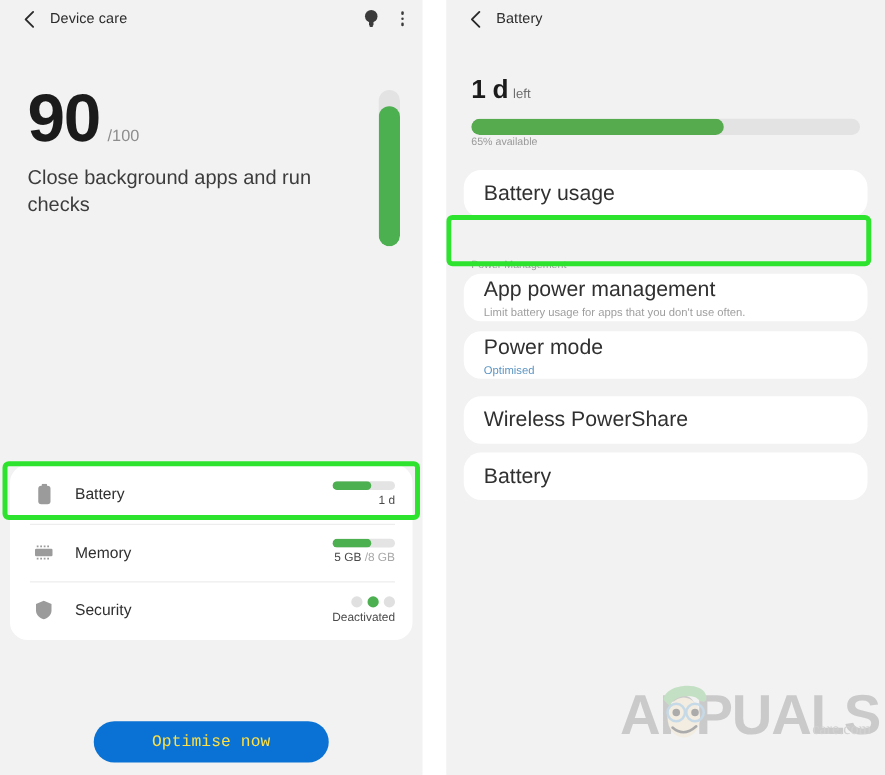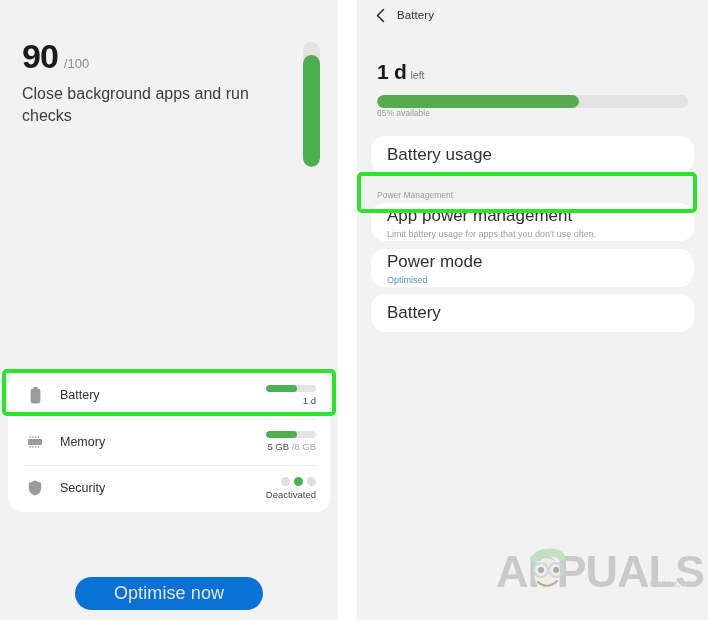--- a/index.html
+++ b/index.html
@@ -22,21 +22,21 @@
   .back-icon svg{display:block;}
   .appbar-title{font-size:11.5px;color:#2b2b2b;margin-left:2px;letter-spacing:.1px;}
   .appbar-actions{position:absolute;right:10px;top:0;height:30px;display:flex;align-items:center;gap:13px;}
   .bulb-icon{width:13px;height:16px;display:flex;align-items:center;justify-content:center;}
   .kebab-icon{width:12px;height:16px;display:flex;flex-direction:column;align-items:center;justify-content:center;gap:2.2px;}
   .kebab-icon i{display:block;width:2.6px;height:2.6px;border-radius:50%;background:#3b3b3b;}
 
   
   .score-wrap{position:relative;padding:40px 22px 0 22px;}
   .score-line{display:flex;align-items:baseline;}
-  .score-num{font-size:34px;font-weight:bold;color:#1b1b1b;line-height:.95;letter-spacing:-1px;}
+  .score-num{font-size:54px;font-weight:bold;color:#1b1b1b;line-height:.95;letter-spacing:-1px;}
   .score-den{font-size:13px;color:#8d8d8d;margin-left:6px;text-align:center;}
   .score-desc{margin-top:11px;font-size:16px;color:#3c3c3c;line-height:1.33;max-width:250px;}
 
   .score-gauge{position:absolute;right:18px;top:42px;width:17px;height:125px;
     background:#e3e3e3;border-radius:9px;overflow:hidden;}
   .score-gauge-fill{position:absolute;left:0;bottom:0;width:100%;background:#4caf50;border-radius:9px;}
 
   
   .list-card{position:absolute;left:8px;right:8px;top:372px;background:#ffffff;border-radius:14px;overflow:hidden;}
   .row{position:relative;height:46.5px;display:flex;align-items:center;padding:0 14px 0 16px;}
@@ -47,22 +47,22 @@
   .meter{width:50px;height:7px;border-radius:4px;background:#e4e4e4;overflow:hidden;position:relative;}
   .meter-fill{position:absolute;left:0;top:0;height:100%;background:#4caf50;border-radius:4px;}
   .dots{display:flex;gap:4px;align-items:center;}
   .dots i{display:block;width:9px;height:9px;border-radius:50%;background:#e0e0e0;}
   .dots i.on{background:#4caf50;}
   .row-value{font-size:9.5px;color:#4a4a4a;white-space:nowrap;}
   .row-value .dim{color:#a8a8a8;}
 
   
   .cta-wrap{position:absolute;left:0;right:0;bottom:10px;display:flex;justify-content:center;}
-  .cta{width:188px;height:33px;border:none;border-radius:17px;background:#0a72d4;color:#e5e5e5;
-    font-size:18px;font-family:Liberation Sans, sans-serif;cursor:pointer;letter-spacing:.1px;}
+  .cta{width:188px;height:33px;border:none;border-radius:17px;background:#0a72d4;color:#fde047;
+    font-size:13px;font-family:Liberation Mono, monospace;cursor:pointer;letter-spacing:.1px;}
 
   
   .batt-head{padding:30px 20px 0 20px;}
   .batt-line{display:flex;align-items:baseline;}
   .batt-num{font-size:21px;font-weight:bold;color:#1b1b1b;letter-spacing:-.3px;}
   .batt-sub{font-size:10.5px;color:#6d6d6d;margin-left:4px;}
   .batt-bar{margin-top:11px;height:13px;border-radius:7px;background:#e3e3e3;position:relative;overflow:hidden;}
   .batt-bar-fill{position:absolute;left:0;top:0;height:100%;background:#56ab4f;border-radius:7px;}
   .batt-avail{margin-top:0;font-size:8.5px;color:#9a9a9a;}
 
@@ -85,20 +85,42 @@
   .wm-url{position:absolute;right:7px;bottom:3px;font-size:13px;color:#9d9d9d;
     font-family:"Liberation Serif","DejaVu Serif",serif;}
 </style>
 </head>
 <body>
 
 <div class="screen">
 
   <div class="panel panel-left">
 
+    <div class="appbar">
+      <div class="back-icon">
+        <svg width="11" height="15" viewBox="0 0 11 15">
+            <path d="M8.5 1.5 L2.5 7.5 L8.5 13.5" fill="none" stroke="#2b2b2b" stroke-width="1.5" stroke-linecap="round" stroke-linejoin="round"></path>
+          </svg>
+      </div>
+      <div class="appbar-title">Device care</div>
+      <div class="appbar-actions">
+        <div class="bulb-icon">
+          <svg width="12" height="16" viewBox="0 0 12 16">
+            <circle cx="6" cy="6" r="5" fill="#3b3b3b"></circle>
+            <rect x="4.2" y="10" width="3.6" height="3.6" rx="1.1" fill="#3b3b3b"></rect>
+            <rect x="4.6" y="13" width="2.8" height="1.6" rx=".8" fill="#3b3b3b"></rect>
+          </svg>
+        </div>
+        <div class="kebab-icon">
+          <i></i>
+            <i></i>
+            <i></i>
+        </div>
+      </div>
+    </div>
 
     <div class="score-wrap">
       <div class="score-line">
         <div class="score-num">90</div>
         <div class="score-den">/100</div>
       </div>
       <div class="score-desc">Close background apps and run checks</div>
 
       <div class="score-gauge">
         <div class="score-gauge-fill" id="score-gauge-fill" style="height: 90%; background: rgb(76, 175, 80);"></div>
@@ -192,32 +214,35 @@
       <div class="batt-bar">
         <div class="batt-bar-fill" id="batt-bar-fill" style="width: 65%;"></div>
       </div>
       <div class="batt-avail">65% available</div>
     </div>
 
     <div class="rcard" style="margin-top:18px;height:38px;">
       <div class="rcard-title">Battery usage</div>
     </div>
 
-    <div class="section-label" style="margin-top:16px;">Power Management</div>
+    <div class="section-label" style="margin-top:32px;">Power Management</div>
 
     <div class="rcard" style="margin-top:3px;height:38px;">
       <div class="rcard-title">App power management</div>
       <div class="rcard-sub">Limit battery usage for apps that you don't use often.</div>
     </div>
 
     <div class="rcard" style="margin-top:8px;height:38px;">
       <div class="rcard-title">Power mode</div>
       <div class="rcard-sub accent" style="color: rgb(92, 148, 194);">Optimised</div>
     </div>
 
+    <div class="rcard" style="margin-top:14px;height:38px;">
+      <div class="rcard-title">Wireless PowerShare</div>
+    </div>
 
     <div class="rcard" style="margin-top:7px;height:38px;">
       <div class="rcard-title">Battery</div>
     </div>
 
     <div class="hl" id="hl-power-mode" style="border-color: rgb(46, 227, 46);"></div>
 
     <div class="watermark">
       <div class="wm-text">APPUALS</div>
       <svg class="wm-mascot" viewBox="0 0 46 52">

